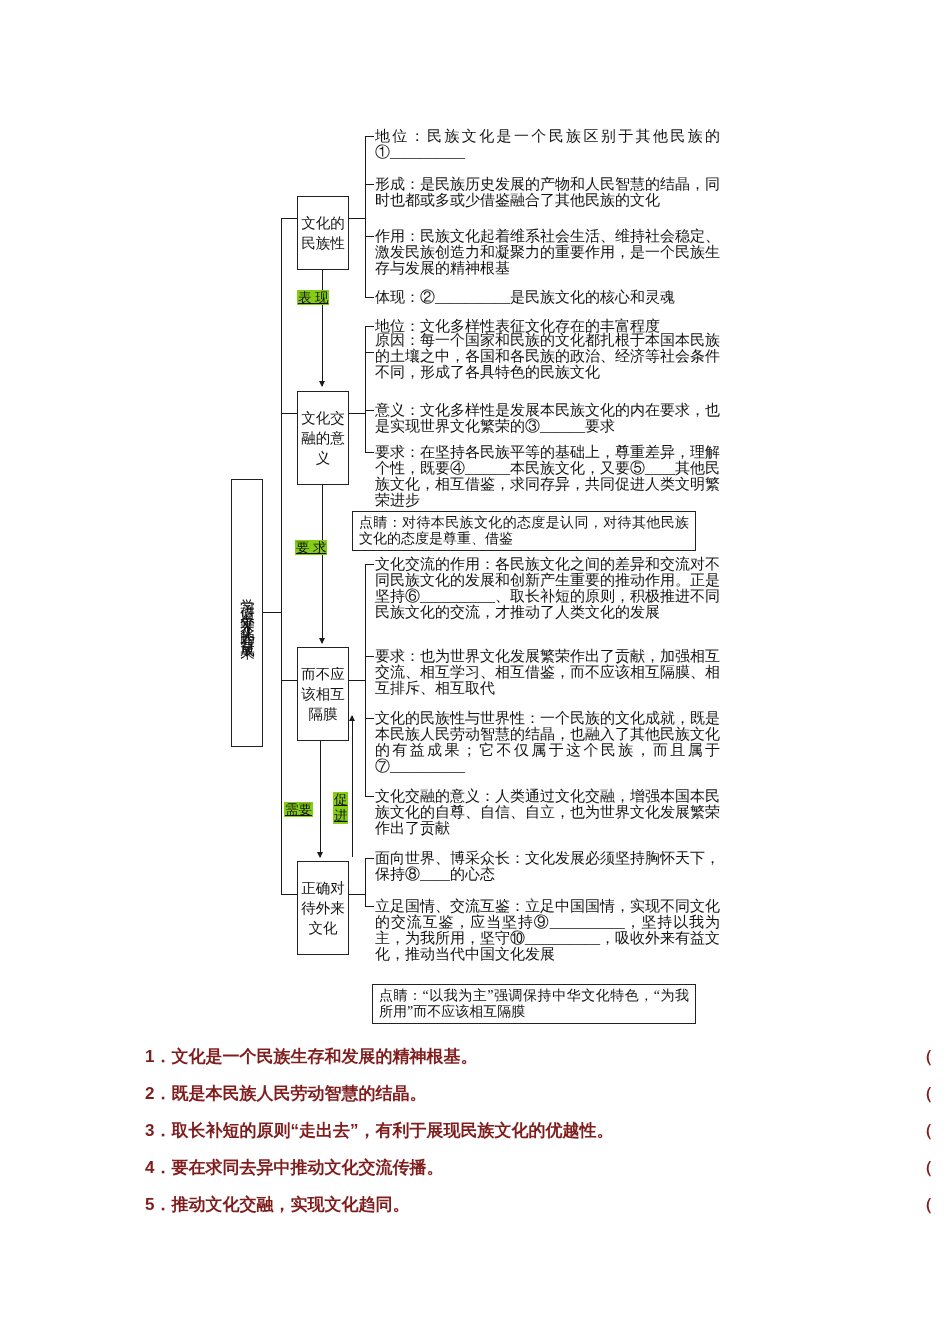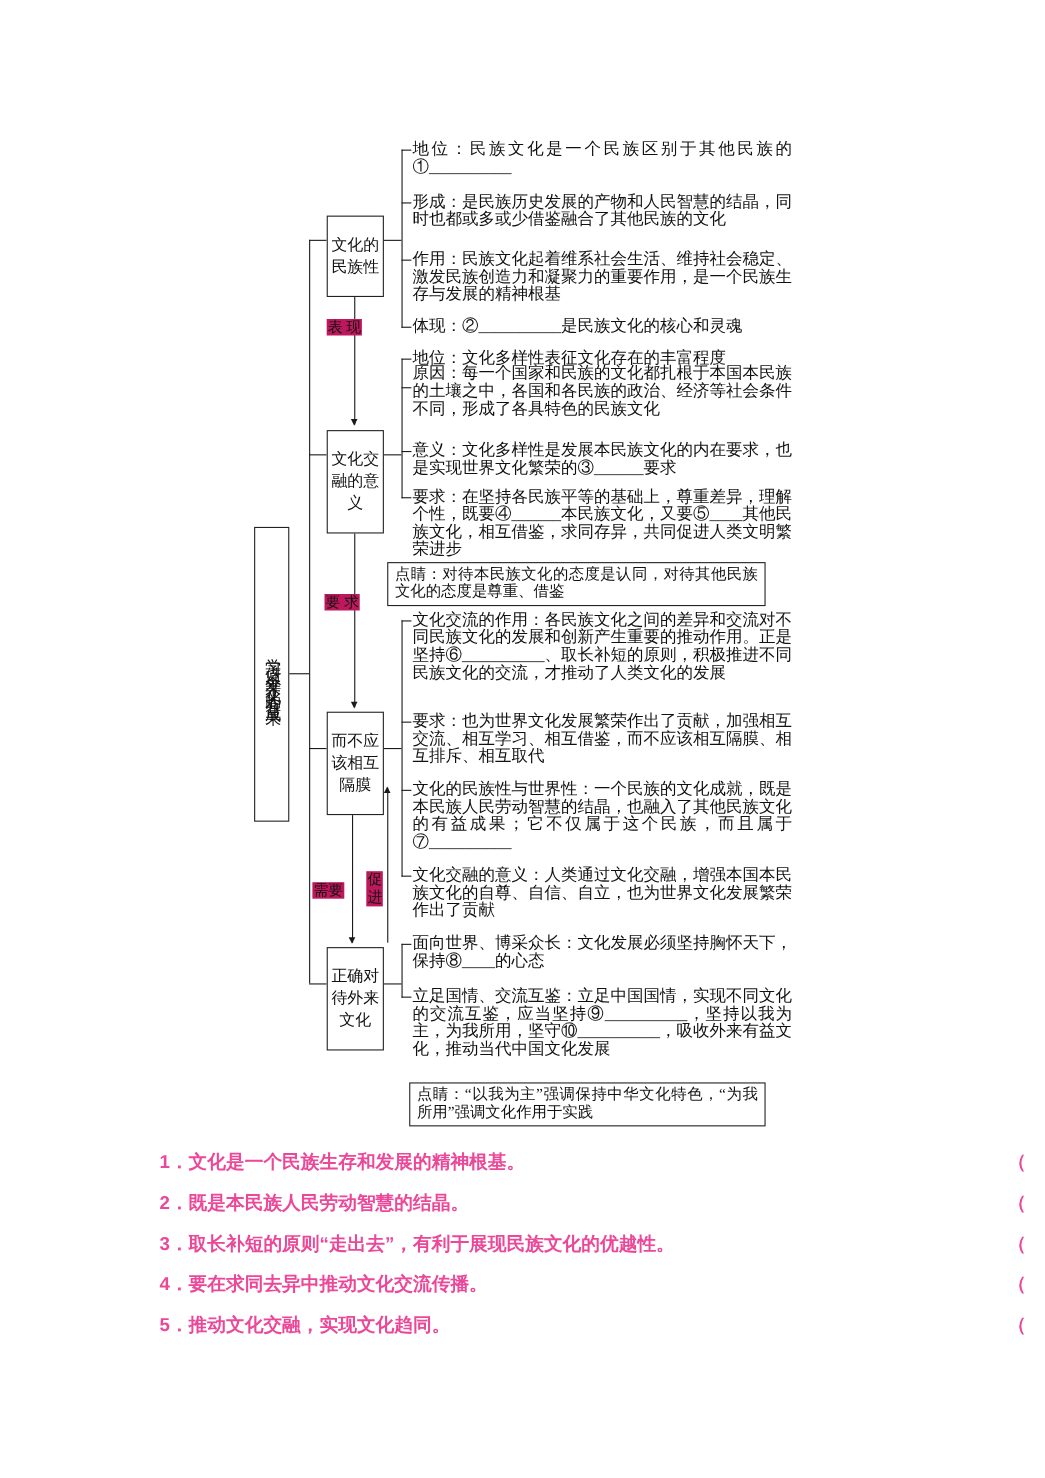--- a/index.html
+++ b/index.html
@@ -18,31 +18,31 @@
   .head.down { bottom:-1px; border-top:6px solid #1a1a1a; }
   
   .root-box { position:absolute; left:231px; top:479px; width:32px; height:268px;
               border:1px solid #222; display:flex; align-items:center; justify-content:center;
               background:#fff; }
   .root-text { writing-mode:vertical-rl; text-orientation:upright;
                font-size:14.5px; letter-spacing:4px; }
   .b-box { position:absolute; left:297px; width:52px; border:1px solid #222;
            text-align:center; font-size:14.5px; line-height:20px; padding:16px 0;
            background:#fff; z-index:2; }
-  .e-label { position:absolute; font-size:13.5px; line-height:15px; background:#be185d;
-             padding:0 1px; z-index:3; }
+  .e-label { position:absolute; font-size:13.5px; line-height:15px; background:#84cc16;
+             padding:0 1px; z-index:3;text-decoration:underline; }
   .e-label.vert { width:15px; line-height:16px; text-align:center; }
   
   .leaf { position:absolute; left:375px; width:345px; font-size:15px; line-height:16px;
           text-align:justify; }
   .note { position:absolute; border:1px solid #222; font-size:14px; line-height:16px;
           padding:3px 6px; text-align:justify; background:#fff; }
   
   .stmt { position:absolute; left:145px; width:806px; font-weight:bold; font-size:17px;
-          line-height:22px; color:#ec4899;
+          line-height:22px; color:#7f1d1d;
           font-family:"Liberation Sans","DejaVu Sans",sans-serif; }
   .stmt .paren { position:absolute; left:771px; top:0; }
 </style>
 </head>
 <body>
 
 <div class="page">
   <div>
 
     <div class="root-box">
@@ -126,21 +126,21 @@
     <div class="leaf" style="top:710px">文化的民族性与世界性：一个民族的文化成就，既是本民族人民劳动智慧的结晶，也融入了其他民族文化的有益成果；它不仅属于这个民族，而且属于⑦__________</div>
     <div class="leaf" style="top:788px">文化交融的意义：人类通过文化交融，增强本国本民族文化的自尊、自信、自立，也为世界文化发展繁荣作出了贡献</div>
 
     <div class="hline" style="left:349px;top:894px;width:16px"></div>
     <div class="vline" style="left:365px;top:858px;height:49px"></div>
     <div class="hline" style="left:365px;top:858px;width:9px"></div>
     <div class="hline" style="left:365px;top:906px;width:9px"></div>
 
     <div class="leaf" style="top:850px">面向世界、博采众长：文化发展必须坚持胸怀天下，保持⑧____的心态</div>
     <div class="leaf" style="top:898px">立足国情、交流互鉴：立足中国国情，实现不同文化的交流互鉴，应当坚持⑨__________，坚持以我为主，为我所用，坚守⑩__________，吸收外来有益文化，推动当代中国文化发展</div>
-    <div class="note" style="left:372px;top:984px;width:324px">点睛：“以我为主”强调保持中华文化特色，“为我所用”强调文化作用于实践</div>
+    <div class="note" style="left:372px;top:984px;width:324px">点睛：“以我为主”强调保持中华文化特色，“为我所用”而不应该相互隔膜</div>
 
   </div>
 
   <div>
     <div class="stmt" style="top:1046px">
       <span>1．</span><span>文化是一个民族生存和发展的精神根基。</span>
       <span class="paren">（</span>
     </div>
     <div class="stmt" style="top:1083px">
       <span>2．</span><span>既是本民族人民劳动智慧的结晶。</span>

